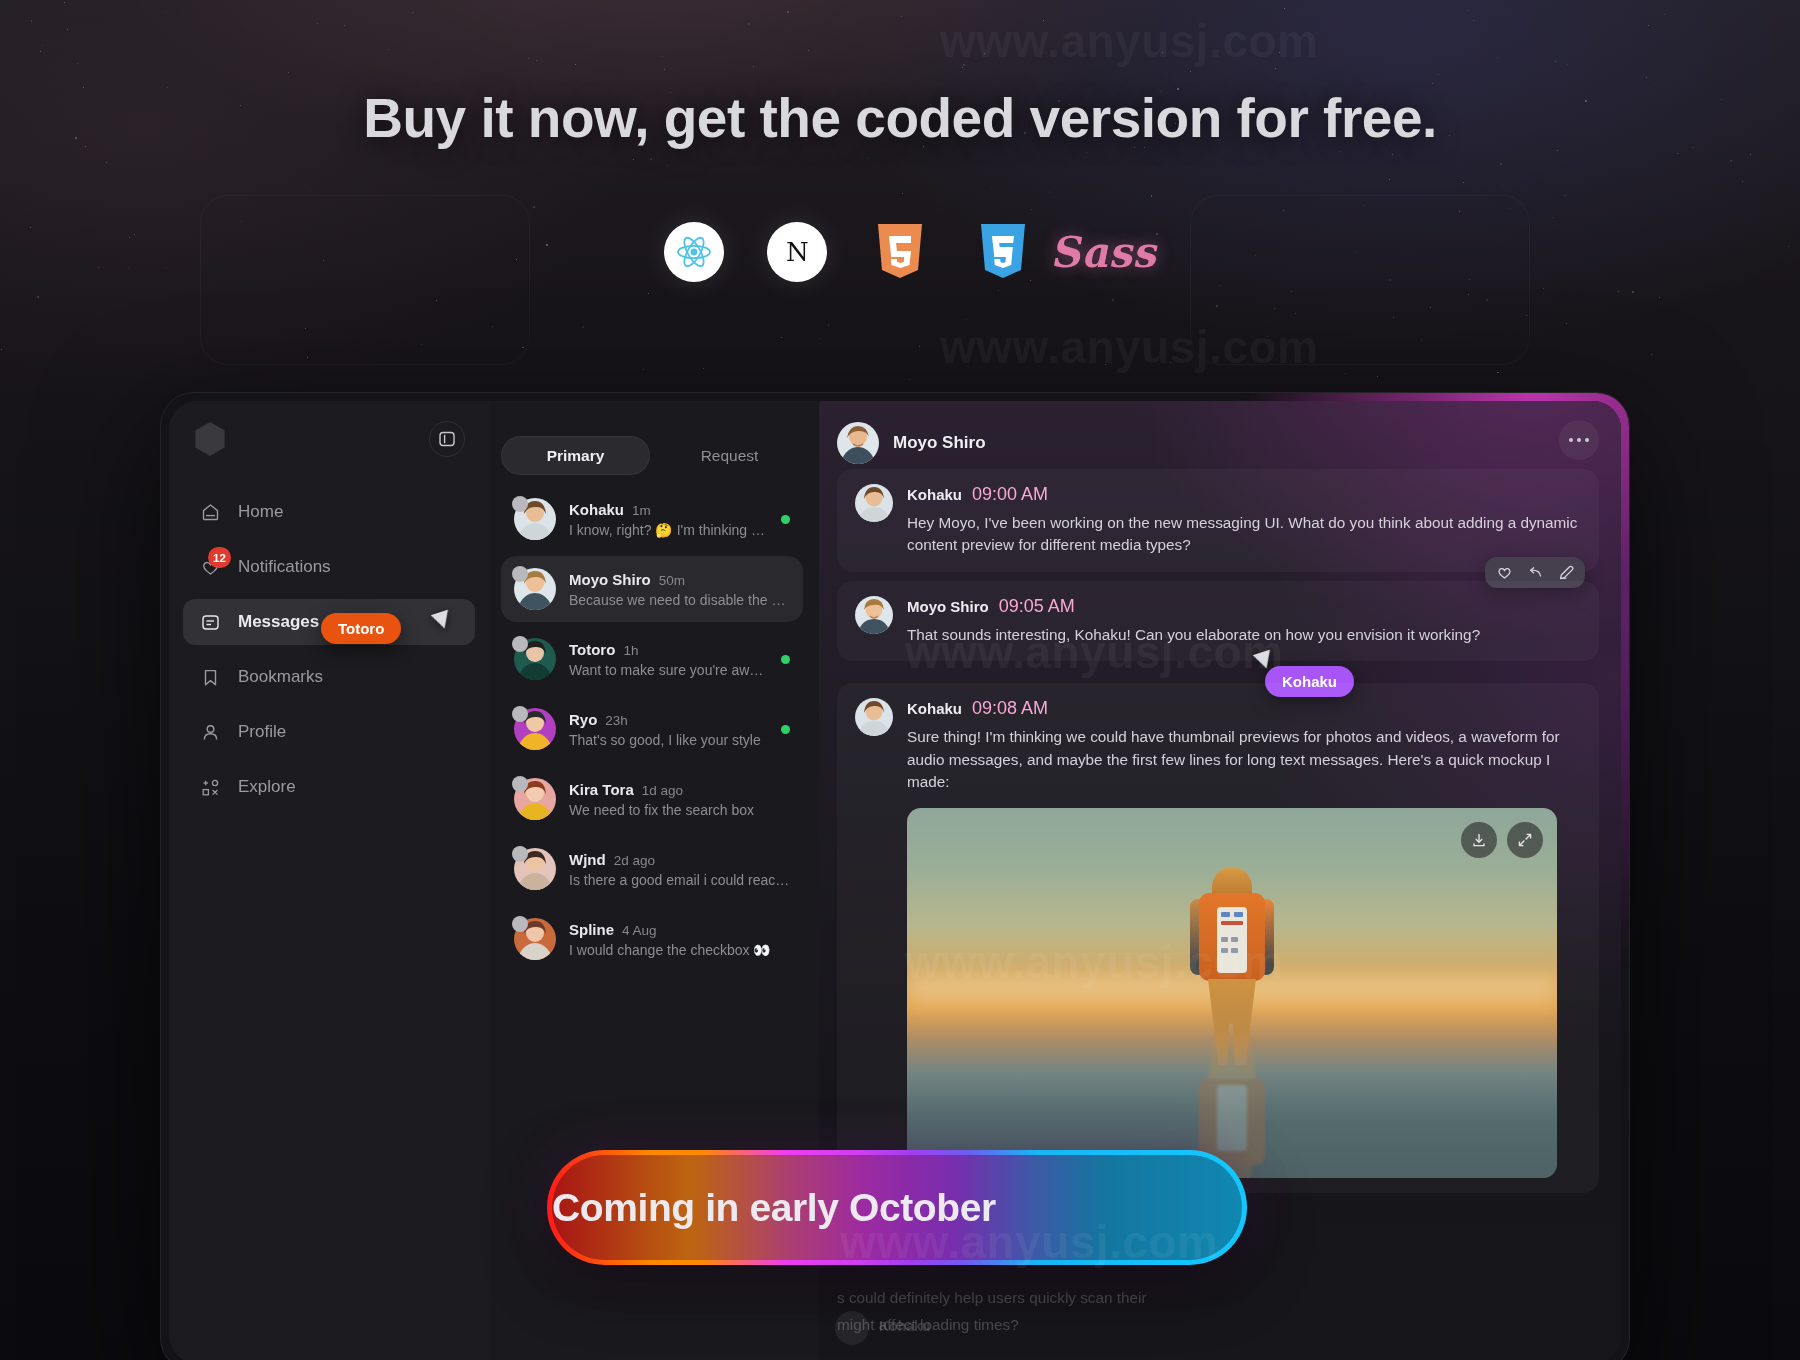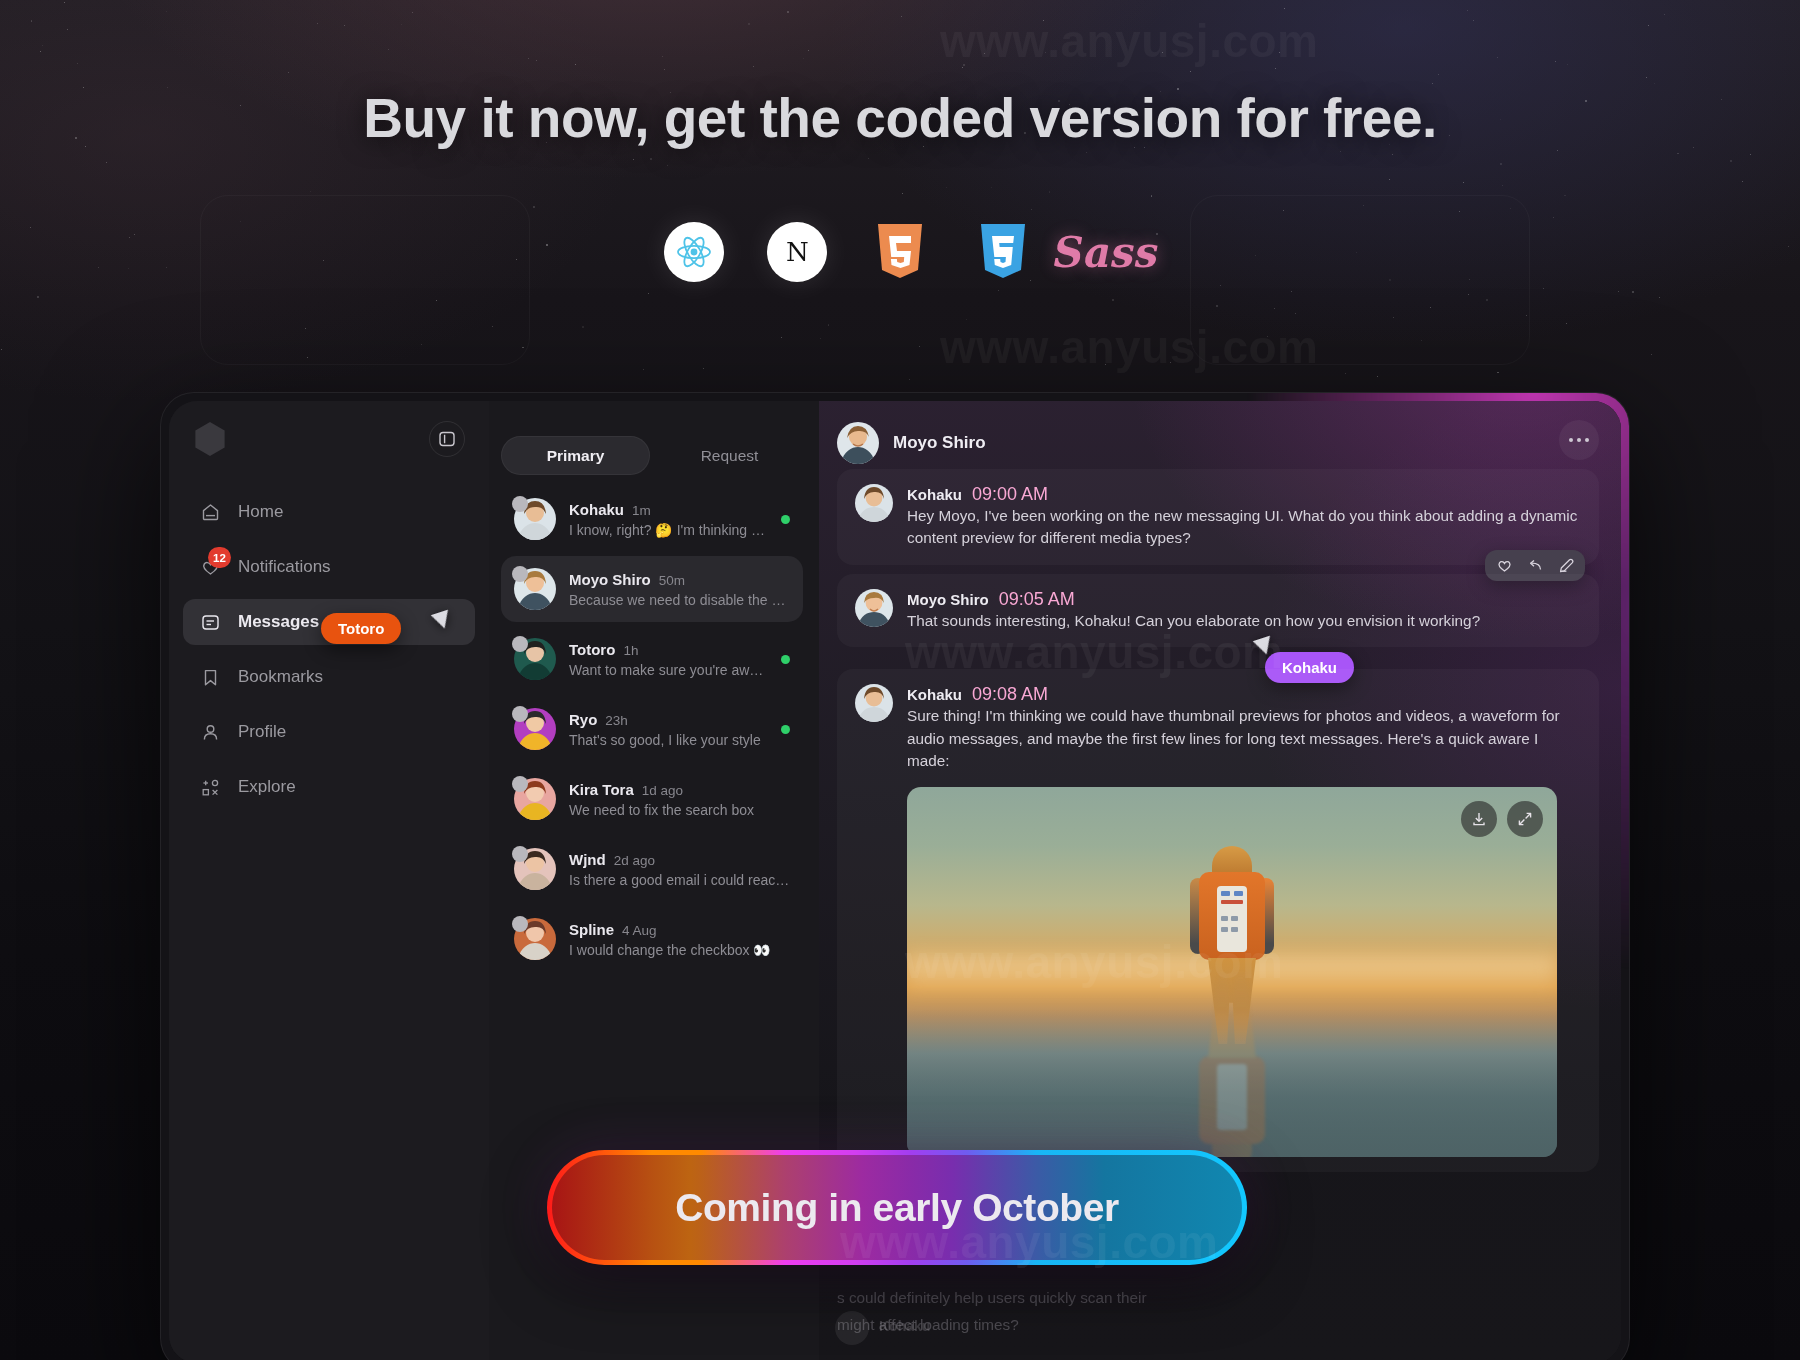--- a/index.html
+++ b/index.html
@@ -189,21 +189,21 @@
   .msg {
     position: relative; display: flex; gap: 14px;
     background: rgba(255,255,255,.035); border-radius: 16px;
     padding: 15px 18px; margin-bottom: 9px;
   }
   .msg-av { width: 38px; height: 38px; border-radius: 50%; overflow: hidden; flex: none; }
   .msg-main { flex: 1; min-width: 0; }
   .msg-head { display: flex; align-items: baseline; gap: 10px; }
   .msg-name { font-size: 15px; font-weight: 700; color: #eeecf2; }
   .msg-time { font-size: 18px; color: #f9a8d4; }
-  .msg-text { font-size: 15.3px; line-height: 1.47; color: #d5d1da; }
+  .msg-text { margin-top: 7px; font-size: 15.3px; line-height: 1.47; color: #d5d1da; }
   .msg-actions {
     position: absolute; right: 14px; bottom: -16px;
     background: #46404e; border-radius: 12px; padding: 7px 11px;
     display: flex; gap: 13px; align-items: center;
     box-shadow: 0 6px 18px rgba(0,0,0,.35);
   }
   .msg-actions span { cursor: pointer; display: flex; }
 
   .attach {
     margin-top: 14px; position: relative;
@@ -264,21 +264,21 @@
     position: relative; width: 700px; height: 115px; border-radius: 58px;
     padding: 5px;
     background: linear-gradient(90deg,#ff1a1a 0%,#ff8a00 15%,#ff8a00 22%,#ee3df0 34%,#d23ef0 44%,
       #a23ef0 52%, #6f5cf0 60%, #18b6f5 70%, #12c8ff 100%);
     box-shadow: 0 18px 60px rgba(0,0,0,.55), 0 0 50px rgba(180,60,200,.18);
   }
   .cta-inner {
     width: 100%; height: 100%; border-radius: 54px;
     background: linear-gradient(90deg, rgba(160,20,20,.92) 0%, rgba(180,95,20,.88) 20%,
       rgba(150,40,150,.88) 45%, rgba(120,40,165,.88) 58%, rgba(20,110,150,.90) 80%, rgba(16,130,170,.92) 100%);
-    display: flex; align-items: center; justify-content: center;
+    display: flex; align-items: center; 
   }
   .cta-text { font-size: 39px; font-weight: 700; color: #ece9ef; letter-spacing: -0.4px; }
 </style>
 </head>
 <body>
 
 <div class="stage">
 
   <div class="stars" id="stars">
       <div class="star" style="width: 1px; height: 1px; left: 76.8798px; top: 62.8499px; opacity: 0.28;"></div>
@@ -813,21 +813,21 @@
                 <circle cx="19" cy="14" r="8.4" fill="#e8bd95"></circle>
                 <path d="M9 15 Q10 3 19 3 Q28 3 29 15 Q27 7 19 8 Q12 8 9 15z" fill="#6e4a2a"></path>
                 <path d="M3 38 C5 26 13 23 19 23 C25 23 33 26 35 38z" fill="#cfd6da"></path>
               </svg>
             </div>
             <div class="msg-main">
               <div class="msg-head">
                 <span class="msg-name">Kohaku</span>
                 <span class="msg-time">09:08 AM</span>
               </div>
-              <div class="msg-text">Sure thing! I'm thinking we could have thumbnail previews for photos and videos, a waveform for audio messages, and maybe the first few lines for long text messages. Here's a quick aware I made:</div>
+              <div class="msg-text">Sure thing! I'm thinking we could have thumbnail previews for photos and videos, a waveform for audio messages, and maybe the first few lines for long text messages. Here's a quick mockup I made:</div>
 
               <div class="attach">
                 <div class="sky"></div>
                 <div class="water"></div>
                 <div class="astro">
                   <div class="helmet"></div>
                   <div class="arm-l"></div>
                   <div class="arm-r"></div>
                   <div class="torso"></div>
                   <div class="pack">

